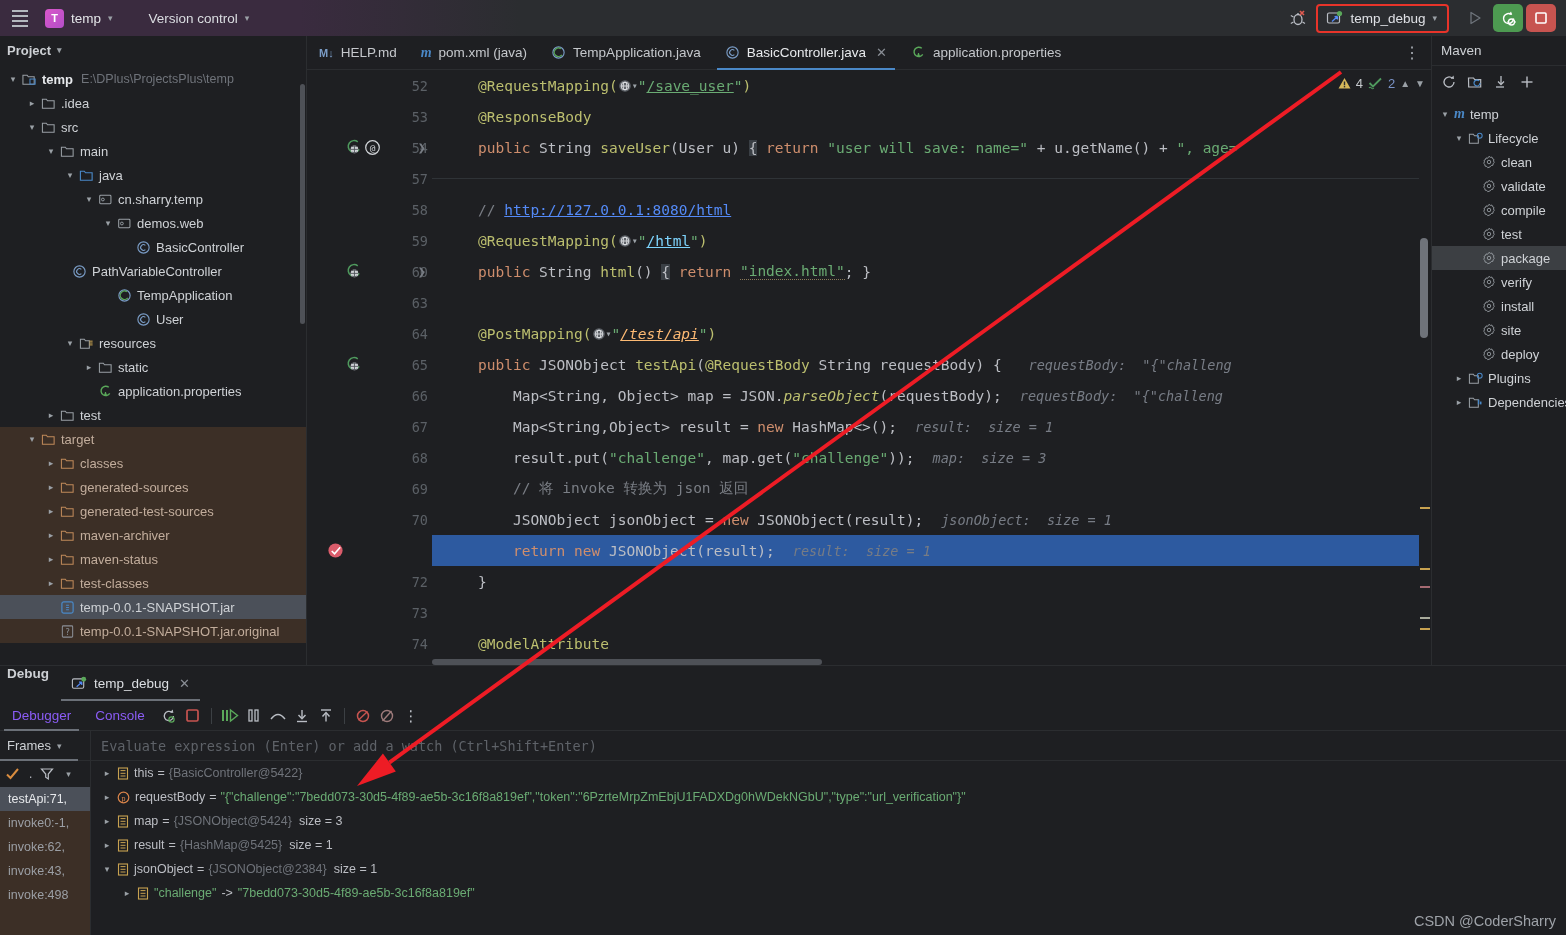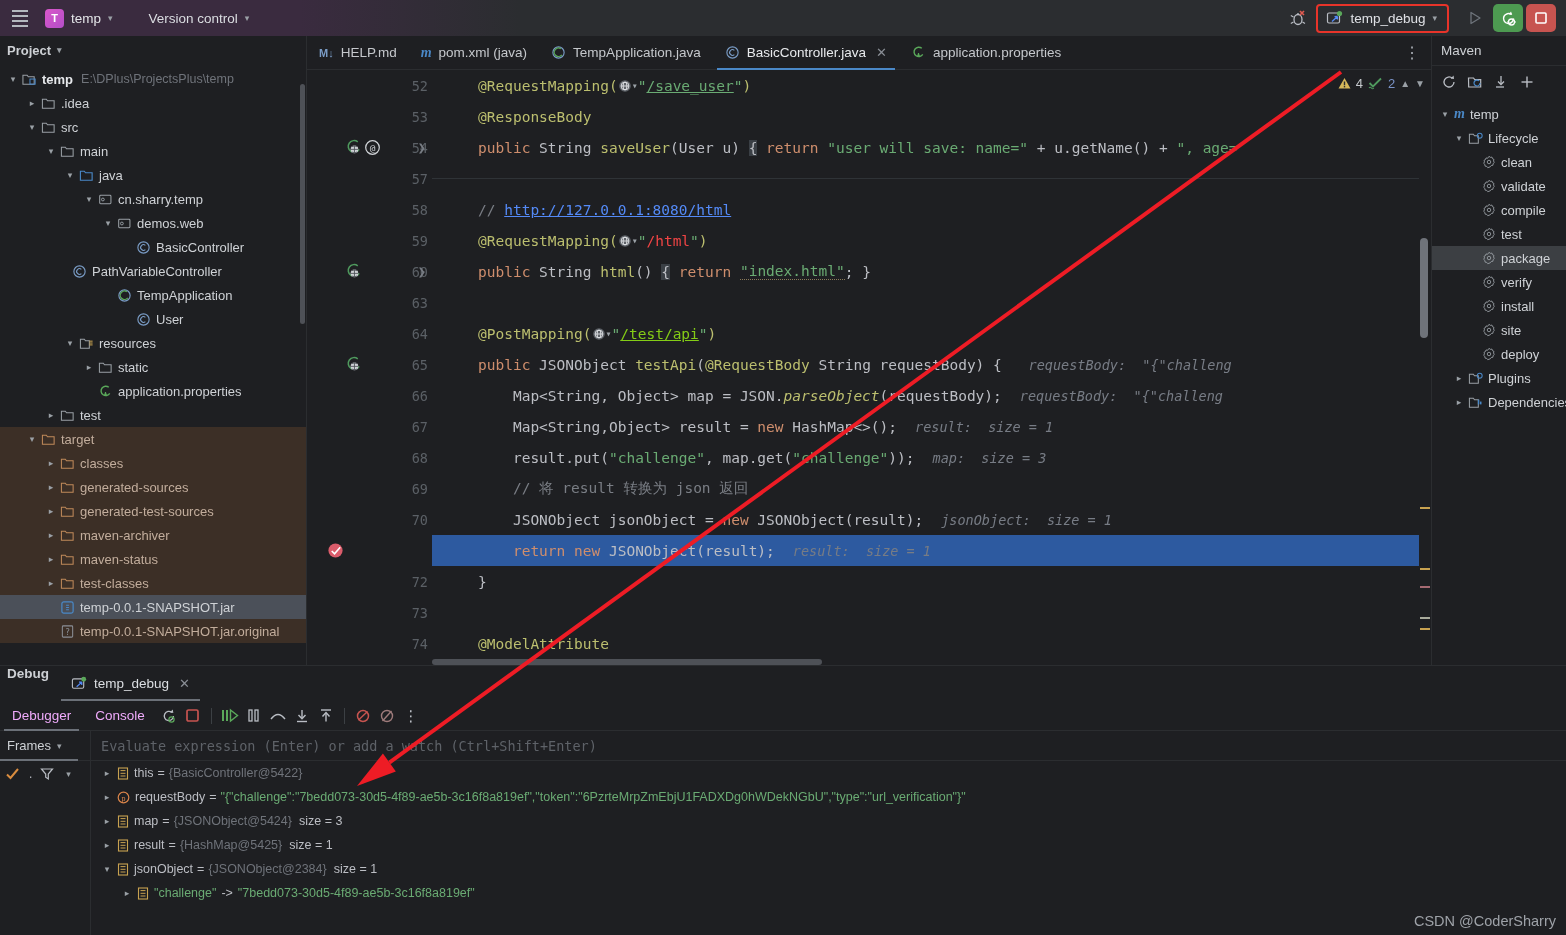--- a/index.html
+++ b/index.html
@@ -108,21 +108,21 @@
 
   
   .debug-panel { position:absolute; left:0; top:665px; width:1566px; height:270px; background:#1e1f22; border-top:1px solid #2b2d30;}
   .dbg-titlebar { height:35px; display:flex; gap:0; }
   .dbg-title { font-size:13.5px; font-weight:bold; color:#cdd0d4; padding:0 12px 0 7px;}
   .dbg-tab { display:flex; align-items:center; gap:7px; height:35px; padding:0 10px; font-size:13.5px; color:#dcdfe3; position:relative;}
   .dbg-tab:after { content:""; position:absolute; left:0; right:0; bottom:0; height:2px; background:#6b7078;}
   .dbg-tab .tab-x { color:#8a8f96; }
 
   .dbg-toolbar { height:30px; display:flex; align-items:center; gap:0; border-bottom:1px solid #2b2d30; position:relative;}
-  .dt-item { font-size:13.5px; color:#f0abfc; padding:0 12px; height:30px; display:flex; align-items:center; position:relative;}
+  .dt-item { font-size:13.5px; color:#8b5cf6; padding:0 12px; height:30px; display:flex; align-items:center; position:relative;}
   .dt-item.active:after{content:"";position:absolute;left:4px;right:4px;bottom:0;height:2px;background:#6b7078;}
   .dt-icon { width:24px; height:30px; display:flex; align-items:center; justify-content:center; }
   .dt-div { width:1px; height:16px; background:#3c4044; margin:0 6px; }
 
   .eval-bar { height:30px; display:flex; align-items:center; border-bottom:1px solid #2b2d30;}
   .frames-head { width:90px; flex:0 0 90px; height:30px; display:flex; align-items:center; gap:6px; padding-left:7px; font-size:13px; color:#cdd0d4; position:relative;}
   .frames-head:after{content:"";position:absolute;left:0;right:12px;bottom:0;height:2px;background:#6b7078;}
   .eval-input { flex:1; height:30px; display:flex; align-items:center; padding-left:10px; font-family:"DejaVu Sans Mono", monospace; font-size:13.5px; color:#5e6268; border-left:1px solid #2b2d30;}
 
   .dbg-body { display:flex; height:175px; }
@@ -609,34 +609,34 @@
               </svg></span><span style="color: rgb(154, 160, 166); font-size: 10px;">▾</span><span style="color: rgb(106, 171, 115);">"</span><span style="color: rgb(106, 171, 115); text-decoration: underline;">/save_user</span><span style="color: rgb(106, 171, 115);">"</span><span style="color: rgb(188, 191, 111);">)</span></div>
           <div class="cline"><span style="color: rgb(188, 191, 111);">@ResponseBody</span></div>
           <div class="cline"><span style="color: rgb(207, 142, 109);">public </span><span style="color: rgb(188, 190, 196);">String </span><span style="color: rgb(188, 191, 111);">saveUser</span><span style="color: rgb(188, 190, 196);">(User u) </span><span style="color: rgb(188, 190, 196); background: rgb(58, 63, 69);">{</span><span style="color: rgb(188, 190, 196);"> </span><span style="color: rgb(207, 142, 109);">return </span><span style="color: rgb(106, 171, 115);">"user will save: name="</span><span style="color: rgb(188, 190, 196);"> + </span><span style="color: rgb(188, 190, 196);">u</span><span style="color: rgb(188, 190, 196);">.getName() + </span><span style="color: rgb(106, 171, 115);">", age=</span></div>
           <div class="cline"><div class="sep"></div></div>
           <div class="cline"><span style="color: rgb(122, 126, 133);">// </span><span style="color: rgb(84, 138, 247); text-decoration: underline;">http://127.0.0.1:8080/html</span></div>
           <div class="cline"><span style="color: rgb(188, 191, 111);">@RequestMapping(</span><span style="display: inline-block; align-items: center;"><svg width="14" height="14" viewBox="0 0 14 14" style="vertical-align:-3px">
                 <circle cx="7" cy="7" r="5.8" fill="#5e6268"></circle>
                 <circle cx="7" cy="7" r="3.9" fill="none" stroke="#e2e4e8" stroke-width=".9"></circle>
                 <ellipse cx="7" cy="7" rx="1.9" ry="3.9" fill="none" stroke="#e2e4e8" stroke-width=".9"></ellipse>
                 <line x1="3.1" y1="7" x2="10.9" y2="7" stroke="#e2e4e8" stroke-width=".9"></line>
-              </svg></span><span style="color: rgb(154, 160, 166); font-size: 10px;">▾</span><span style="color: rgb(106, 171, 115);">"</span><span style="color: #ef4444; ">/html</span><span style="color: rgb(106, 171, 115);">"</span><span style="color: rgb(188, 191, 111);">)</span></div>
+              </svg></span><span style="color: rgb(154, 160, 166); font-size: 10px;">▾</span><span style="color: rgb(106, 171, 115);">"</span><span style="color: #7dd3fc; text-decoration: underline;">/html</span><span style="color: rgb(106, 171, 115);">"</span><span style="color: rgb(188, 191, 111);">)</span></div>
           <div class="cline"><span style="color: rgb(207, 142, 109);">public </span><span style="color: rgb(188, 190, 196);">String </span><span style="color: rgb(188, 191, 111);">html</span><span style="color: rgb(188, 190, 196);">() </span><span style="color: rgb(188, 190, 196); background: rgb(58, 63, 69);">{</span><span style="color: rgb(188, 190, 196);"> </span><span style="color: rgb(207, 142, 109);">return </span><span style="color: rgb(106, 171, 115); border-bottom: 1px dotted rgb(138, 122, 90);">"index.html"</span><span style="color: rgb(188, 190, 196);">; }</span></div>
           <div class="cline"></div>
           <div class="cline"><span style="color: rgb(188, 191, 111);">@PostMapping(</span><span style="display: inline-block; align-items: center;"><svg width="14" height="14" viewBox="0 0 14 14" style="vertical-align:-3px">
                 <circle cx="7" cy="7" r="5.8" fill="#5e6268"></circle>
                 <circle cx="7" cy="7" r="3.9" fill="none" stroke="#e2e4e8" stroke-width=".9"></circle>
                 <ellipse cx="7" cy="7" rx="1.9" ry="3.9" fill="none" stroke="#e2e4e8" stroke-width=".9"></ellipse>
                 <line x1="3.1" y1="7" x2="10.9" y2="7" stroke="#e2e4e8" stroke-width=".9"></line>
-              </svg></span><span style="color: rgb(154, 160, 166); font-size: 10px;">▾</span><span style="color: rgb(106, 171, 115);">"</span><span style="color: #84cc16; text-decoration: underline;">/test/api</span><span style="color: rgb(106, 171, 115);">"</span><span style="color: rgb(188, 191, 111);">)</span></div>
+              </svg></span><span style="color: rgb(154, 160, 166); font-size: 10px;">▾</span><span style="color: rgb(106, 171, 115);">"</span><span style="color: #fdba74; text-decoration: underline; font-style: italic;">/test/api</span><span style="color: rgb(106, 171, 115);">"</span><span style="color: rgb(188, 191, 111);">)</span></div>
           <div class="cline"><span style="color: rgb(207, 142, 109);">public </span><span style="color: rgb(188, 190, 196);">JSONObject </span><span style="color: rgb(188, 191, 111);">testApi</span><span style="color: rgb(188, 190, 196);">(</span><span style="color: rgb(188, 191, 111);">@RequestBody</span><span style="color: rgb(188, 190, 196);"> String requestBody) { </span><span class="hint" style="margin-left: 18px;">requestBody:  "{"challeng</span></div>
           <div class="cline"><span style="color: rgb(188, 190, 196);">    Map&lt;String, Object&gt; map = JSON.</span><span style="color: rgb(188, 191, 111); font-style: italic;">parseObject</span><span style="color: rgb(188, 190, 196);">(requestBody);</span><span class="hint" style="margin-left: 18px;">requestBody:  "{"challeng</span></div>
           <div class="cline"><span style="color: rgb(188, 190, 196);">    Map&lt;String,Object&gt; result = </span><span style="color: rgb(207, 142, 109);">new </span><span style="color: rgb(188, 190, 196);">HashMap&lt;&gt;();</span><span class="hint" style="margin-left: 18px;">result:  size = 1</span></div>
           <div class="cline"><span style="color: rgb(188, 190, 196);">    result.put(</span><span style="color: rgb(106, 171, 115);">"challenge"</span><span style="color: rgb(188, 190, 196);">, map.get(</span><span style="color: rgb(106, 171, 115);">"challenge"</span><span style="color: rgb(188, 190, 196);">));</span><span class="hint" style="margin-left: 18px;">map:  size = 3</span></div>
-          <div class="cline"><span style="color: rgb(122, 126, 133);">    // 将 result 转换为 json 返回</span></div>
+          <div class="cline"><span style="color: rgb(122, 126, 133);">    // 将 invoke 转换为 json 返回</span></div>
           <div class="cline"><span style="color: rgb(188, 190, 196);">    JSONObject jsonObject = </span><span style="color: rgb(207, 142, 109);">new </span><span style="color: rgb(188, 190, 196);">JSONObject(result);</span><span class="hint" style="margin-left: 18px;">jsonObject:  size = 1</span></div>
           <div class="cline hl"><span style="color: rgb(188, 190, 196);">    </span><span style="color: rgb(207, 142, 109);">return </span><span style="color: rgb(207, 142, 109);">new </span><span style="color: rgb(188, 190, 196);">JSONObject(result);</span><span class="hint" style="margin-left: 18px;">result:  size = 1</span></div>
           <div class="cline"><span style="color: rgb(188, 190, 196);">}</span></div>
           <div class="cline"></div>
           <div class="cline"><span style="color: rgb(188, 191, 111);">@ModelAttribute</span></div>
         </div>
 
       <div class="inspect-widget">
         <span class="iw-warn">
           <svg width="13" height="13" viewBox="0 0 13 13" style="display:inline-block;vertical-align:-2px">
@@ -926,20 +926,27 @@
               </svg>
           </span>
           <span style="color:#b9bdc4;font-size:12px">.</span>
           <span>
             <svg width="14" height="14" viewBox="0 0 14 14">
                 <path d="M1.5 2 H12.5 L8.3 7 V12 L5.7 10.3 V7 Z" fill="none" stroke="#b9bdc4" stroke-width="1.2"></path>
               </svg>
           </span>
           <span class="chev" style="margin-left:4px">▾</span>
         </div>
+        <div class="frames-list" id="frames-list">
+            <div class="fr sel">testApi:71,</div>
+            <div class="fr">invoke0:-1,</div>
+            <div class="fr">invoke:62,</div>
+            <div class="fr">invoke:43,</div>
+            <div class="fr">invoke:498</div>
+          </div>
       </div>
       <div class="vars-col" id="vars-col">
           <div class="vrow" style="padding-left: 8px;">
             <span class="varrow-arrow">▸</span>
             <span style="display: inline-flex; align-items: center; margin-left: 2px;">
               <svg width="12" height="13" viewBox="0 0 12 13">
                 <rect x="1.5" y="1" width="9" height="11" fill="none" stroke="#c8a250" stroke-width="1.1"></rect>
                 <line x1="3.5" y1="3.6" x2="8.5" y2="3.6" stroke="#c8a250" stroke-width="1"></line>
                 <line x1="3.5" y1="6.3" x2="8.5" y2="6.3" stroke="#c8a250" stroke-width="1"></line>
                 <line x1="3.5" y1="9" x2="8.5" y2="9" stroke="#c8a250" stroke-width="1"></line>

